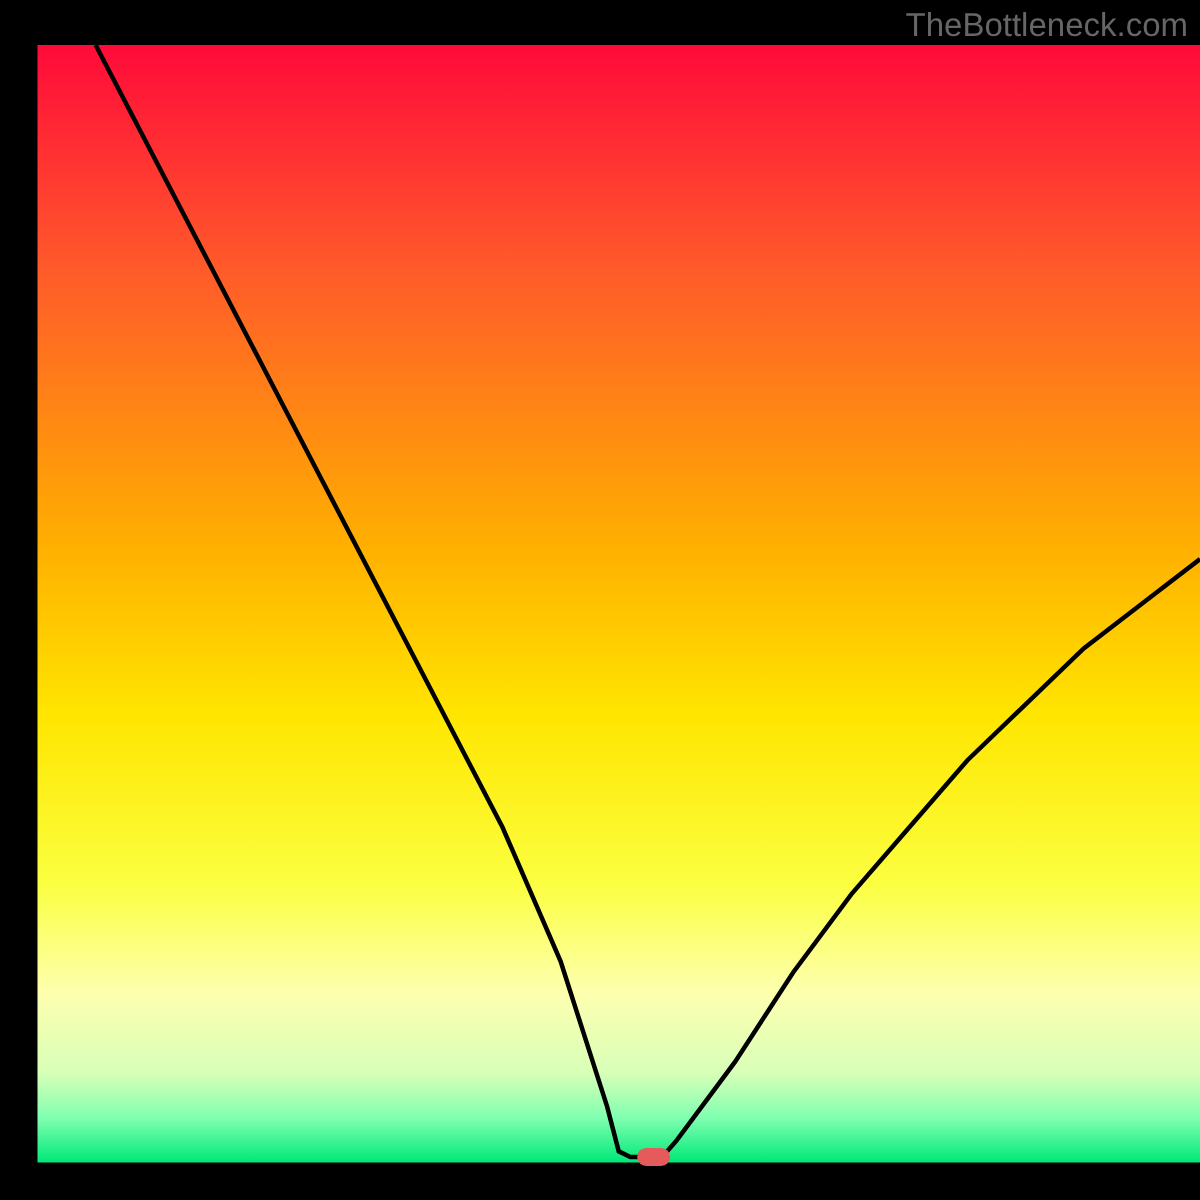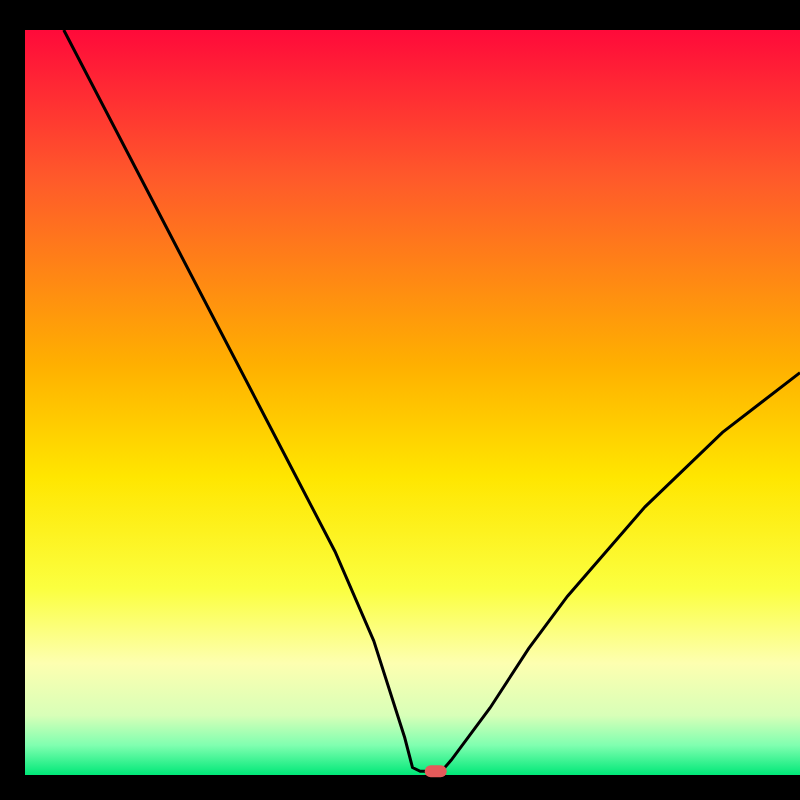--- a/index.html
+++ b/index.html
@@ -54,13 +54,14 @@
 
     <rect x="0" y="0" width="800" height="800" fill="#000000"></rect>
 
     <rect id="plot-rect" fill="url(#bg-grad)" x="25" y="30" width="775" height="745"></rect>
 
     <path id="curve-path" fill="none" stroke="#000000" stroke-width="3" d="M63.75,30.00 L102.50,104.50 L141.25,179.00 L180.00,253.50 L218.75,328.00 L257.50,402.50 L296.25,477.00 L335.00,551.50 L373.75,640.90 L404.75,737.75 L412.50,767.55 L420.25,771.27 L428.00,771.27 L435.75,771.27 L443.50,769.04 L451.25,760.10 L490.00,707.95 L528.75,648.35 L567.50,596.20 L606.25,551.50 L645.00,506.80 L683.75,469.55 L722.50,432.30 L761.25,402.50 L800.00,372.70"></path>
 
     <rect id="marker-pill" rx="6" ry="6" fill="#e55a5a" x="424.75" y="765.27" width="22" height="12"></rect>
   </svg>
 
+  <div class="watermark">TheBottleneck.com</div>
 </div>
 
 </body></html>

